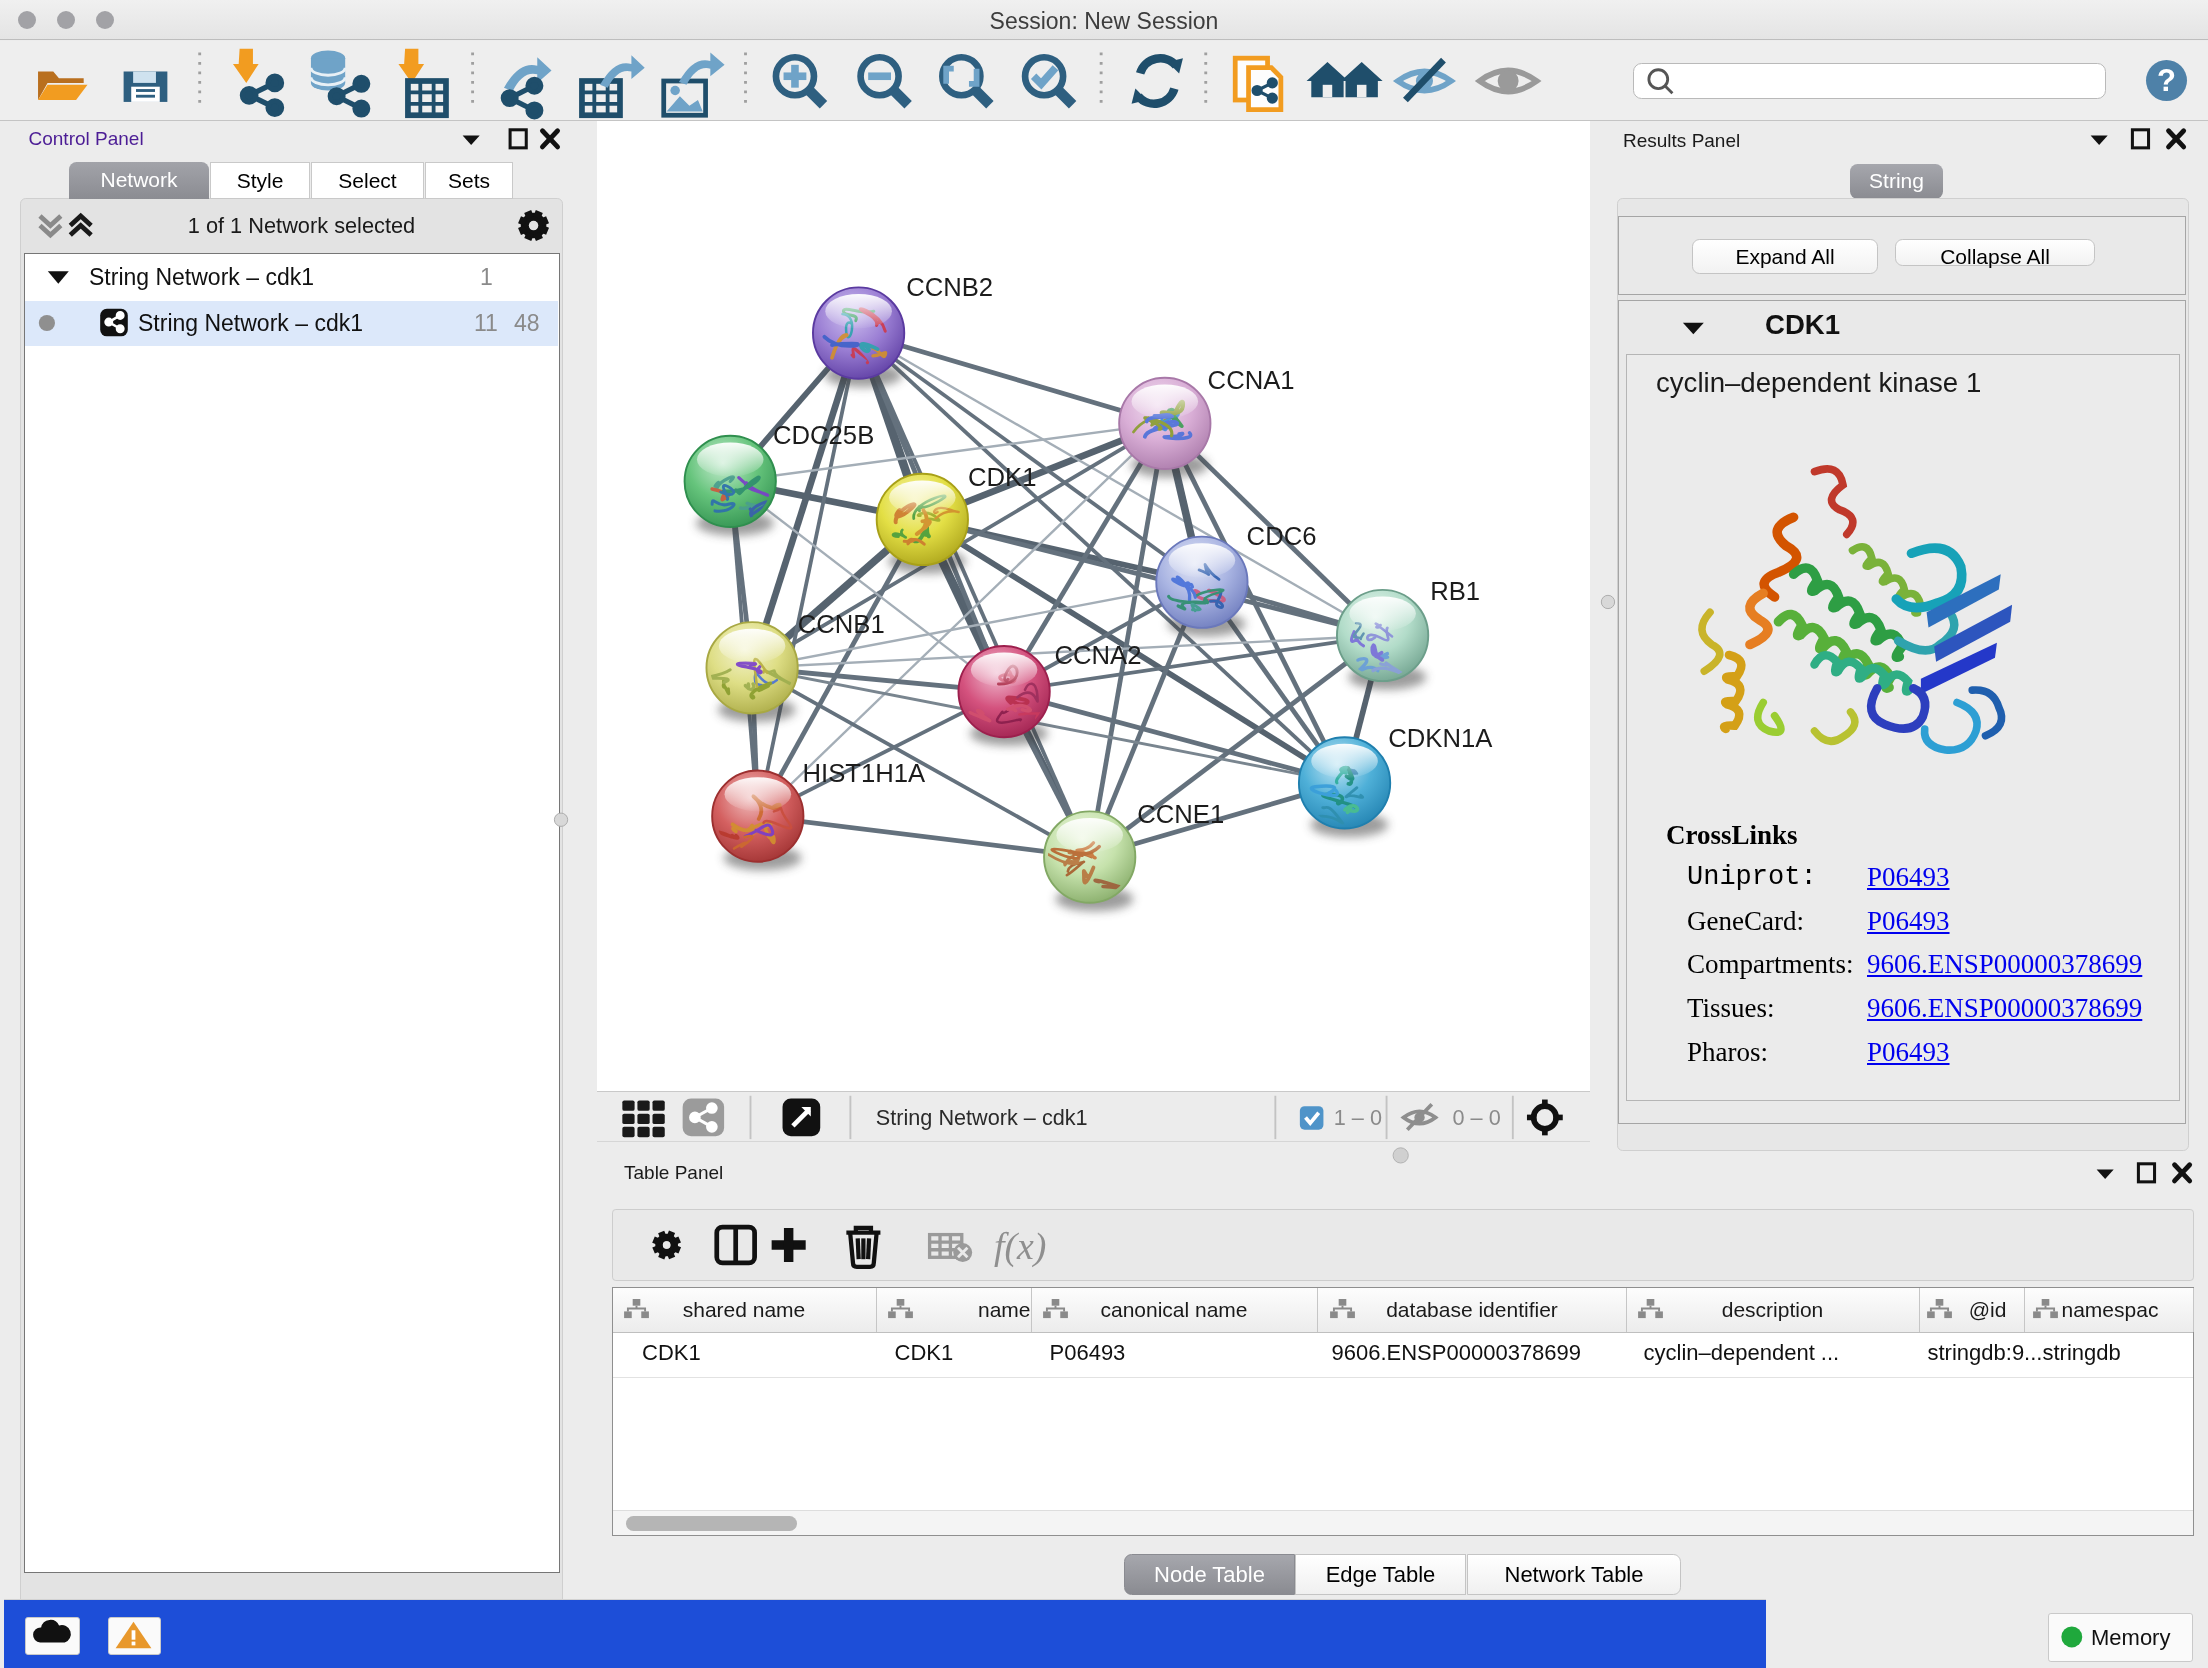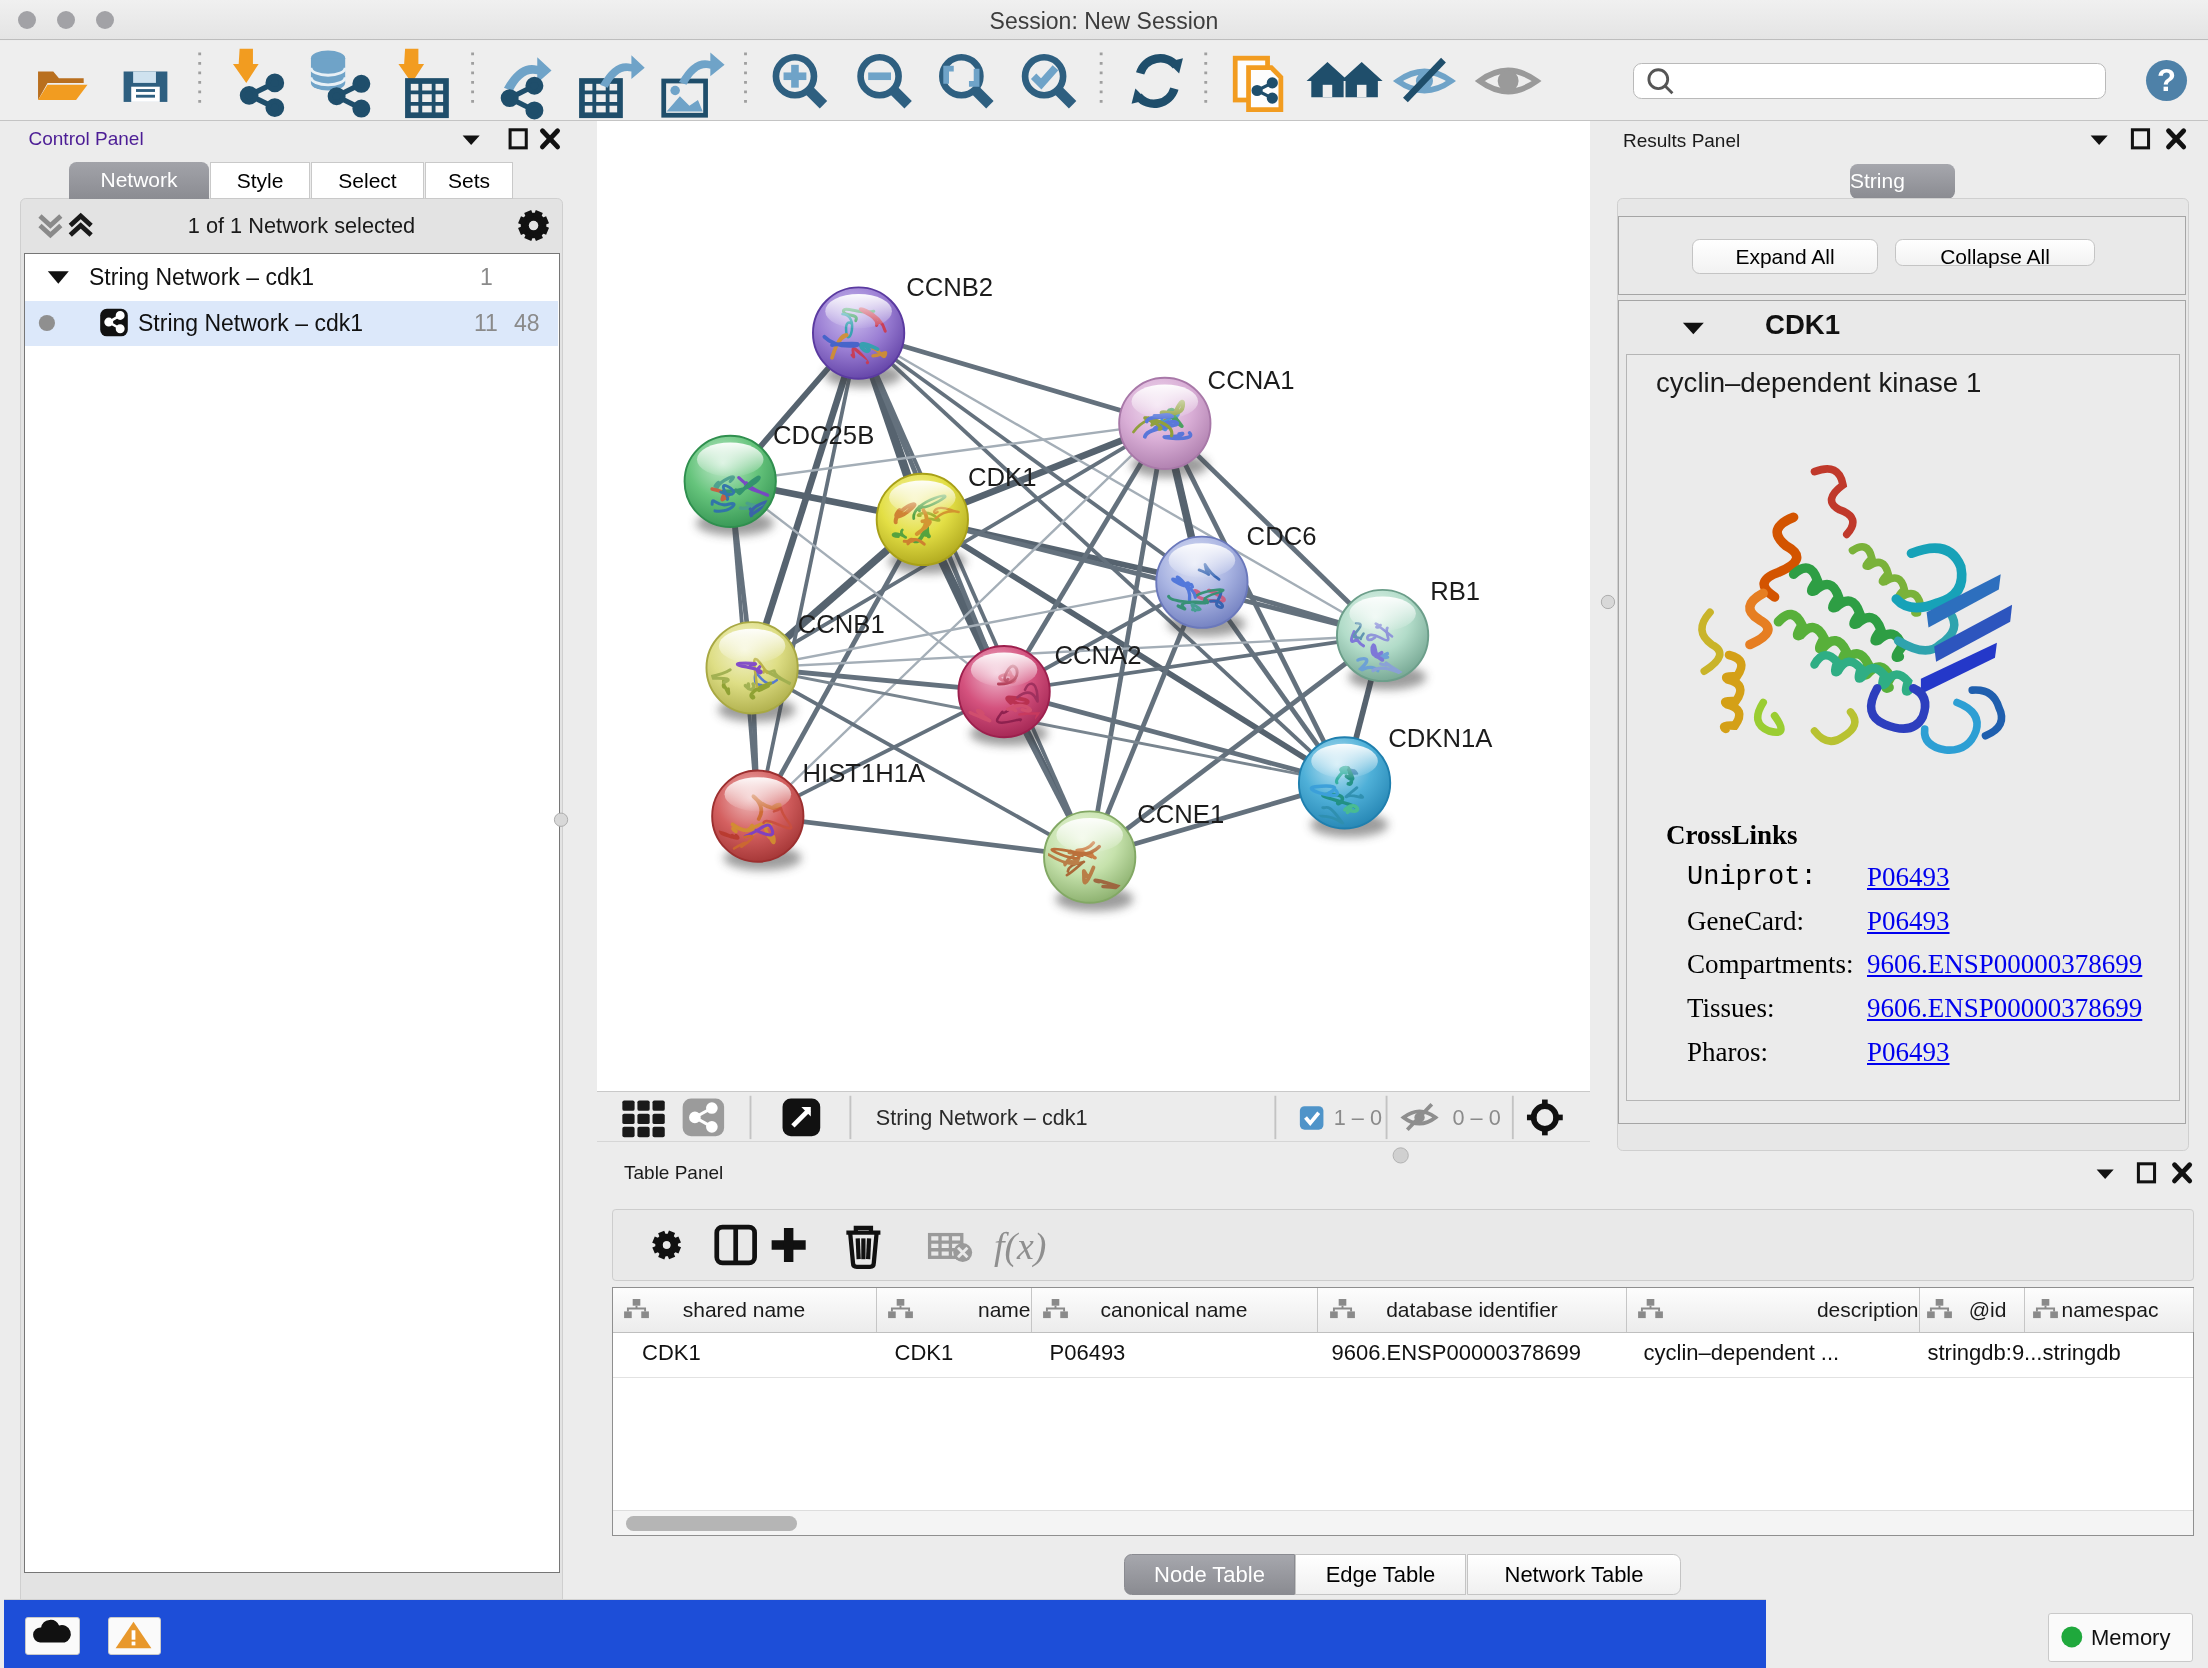--- a/index.html
+++ b/index.html
@@ -594,21 +594,21 @@
 <div id="rp">
     <div style="position:absolute;left:16px;top:8.6px;font-size:19px;color:#1a1a1a">Results Panel</div>
     <svg width="114" height="28.5" style="position:absolute;left:476px;top:4.8px" viewBox="0 0 120 30">
       <path d="M 8 10 l 18 0 l -9 10 Z" fill="#111"></path>
       <rect x="52" y="4" width="17" height="19" fill="none" stroke="#111" stroke-width="3.2"></rect>
       <g stroke="#111" stroke-width="5" stroke-linecap="round">
         <line x1="90" y1="5" x2="106" y2="22"></line>
         <line x1="106" y1="5" x2="90" y2="22"></line>
       </g>
     </svg>
-    <div style="position:absolute;left:243px;top:43px;width:105px;height:35px;background:linear-gradient(#a6a7ad,#8a8b91);border-radius:7.6px;color:#fff;font-size:21px;line-height:34px">String</div>
+    <div style="position:absolute;left:243px;top:43px;width:93px;height:35px;background:linear-gradient(#a6a7ad,#8a8b91);border-radius:7.6px;color:#fff;font-size:21px;text-align:center;line-height:34px">String</div>
     <div style="position:absolute;left:9.5px;top:77px;width:572px;height:953px;background:#e7e7e7;border:1px solid #cfcfcf;border-radius:5.7px"></div>
     <div style="position:absolute;left:11.4px;top:95px;width:568px;height:79px;background:#e9e9e9;border:1px solid #a5a5a5"></div>
     <div class="btn" style="left:85px;top:118px;width:186px;height:35px;line-height:33px">Expand All</div>
     <div class="btn" style="left:288px;top:118px;width:200px;height:27px;line-height:33px">Collapse All</div>
     <div style="position:absolute;left:11.4px;top:179px;width:568px;height:824px;background:#e9e9e9;border:1px solid #a5a5a5"></div>
     <svg width="38" height="19" style="position:absolute;left:74px;top:198px" viewBox="0 0 40 20">
       <path d="M 2 4 l 22 0 l -11 12 Z" fill="#111"></path>
     </svg>
     <div style="position:absolute;left:158px;top:188px;width:276px;font-size:27.6px;font-weight:bold;color:#111">CDK1</div>
     <div style="position:absolute;left:19px;top:233px;width:554px;height:747px;background:#ebebeb;border:1px solid #b5b5b5"></div>
@@ -767,21 +767,21 @@
           <svg width="25" height="21" style="position:absolute;left:11.4px;top:11.4px" viewBox="0 0 26 22">
             <g fill="#8a8a8a">
               <rect x="9" y="0" width="8" height="7"></rect>
               <rect x="0" y="13" width="8" height="7"></rect>
               <rect x="18" y="13" width="8" height="7"></rect>
             </g>
             <g stroke="#8a8a8a" stroke-width="2" fill="none">
               <path d="M 13 7 v 3 M 4 13 v -3 h 18 v 3"></path>
             </g>
           </svg>
-          <div style="position:absolute;left:0;right:0;top:9.5px;text-align:right;font-size:21px;color:#1a1a1a">description</div>
+          <div style="position:absolute;left:0;right:0;top:9.5px;text-align:center;font-size:21px;color:#1a1a1a">description</div>
         </div>
         <div style="position:absolute;left:1307px;top:0;width:105px;height:44px;border-right:1px solid #c6c6c6">
           <svg width="25" height="21" style="position:absolute;left:7.6px;top:11.4px" viewBox="0 0 26 22">
             <g fill="#8a8a8a">
               <rect x="9" y="0" width="8" height="7"></rect>
               <rect x="0" y="13" width="8" height="7"></rect>
               <rect x="18" y="13" width="8" height="7"></rect>
             </g>
             <g stroke="#8a8a8a" stroke-width="2" fill="none">
               <path d="M 13 7 v 3 M 4 13 v -3 h 18 v 3"></path>

